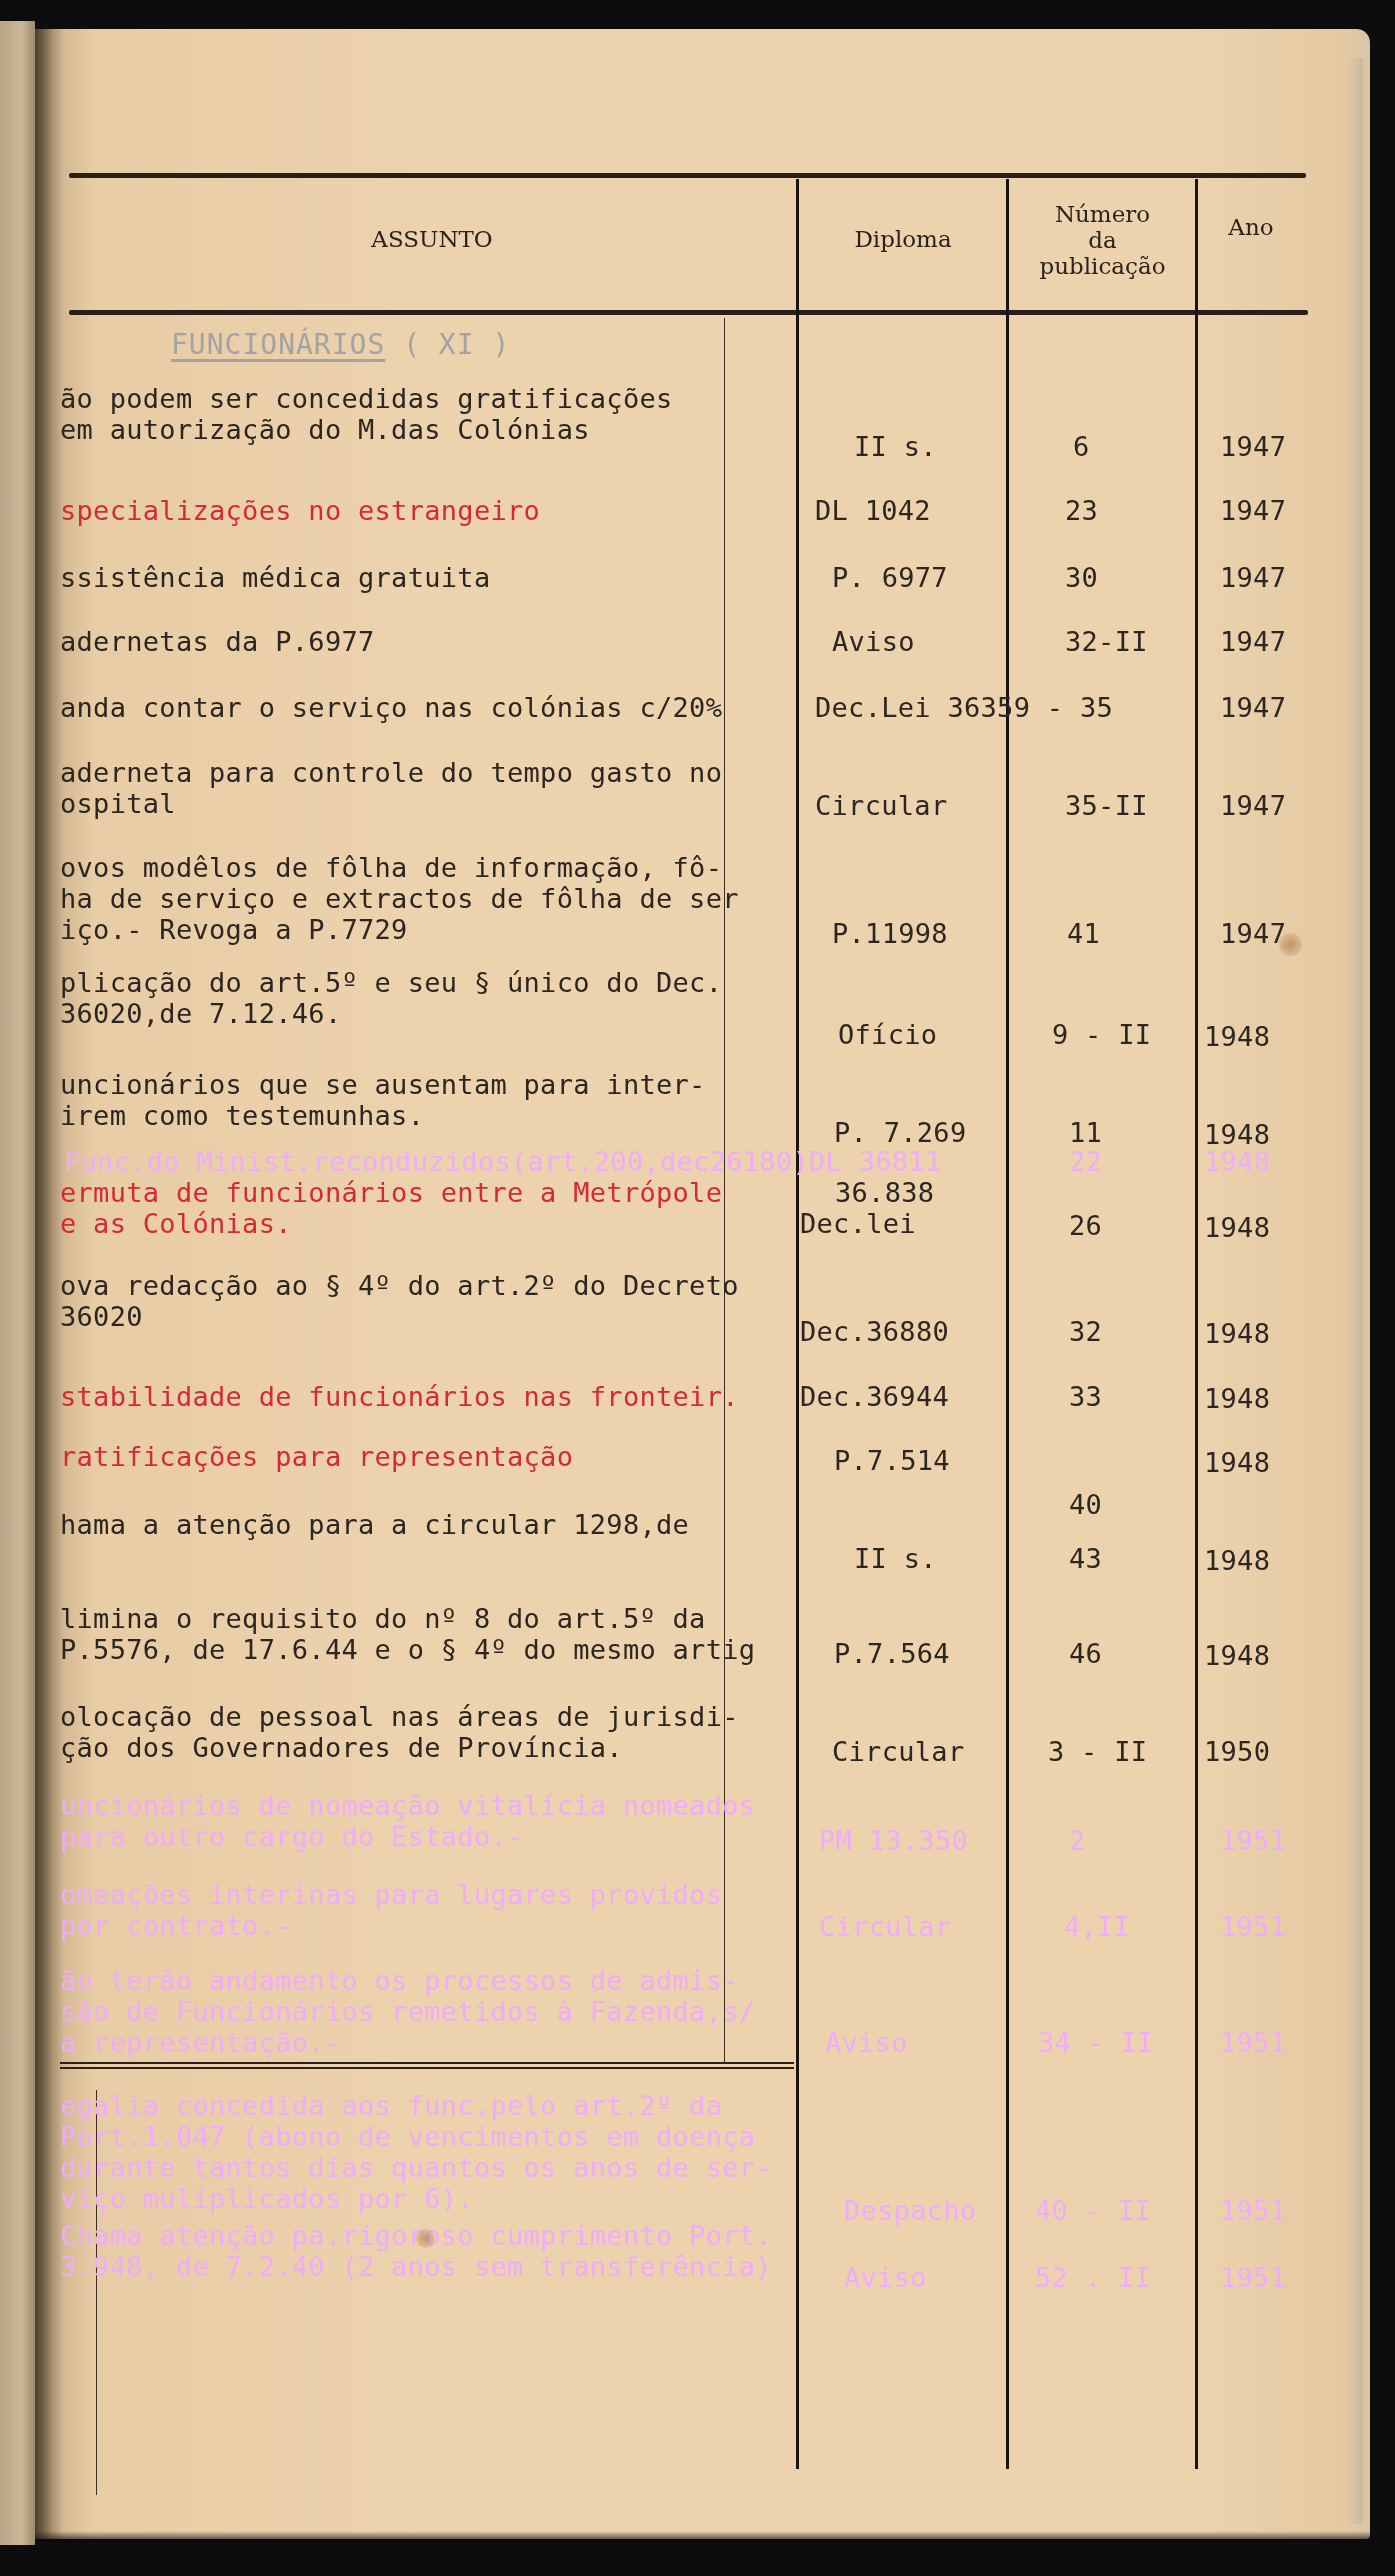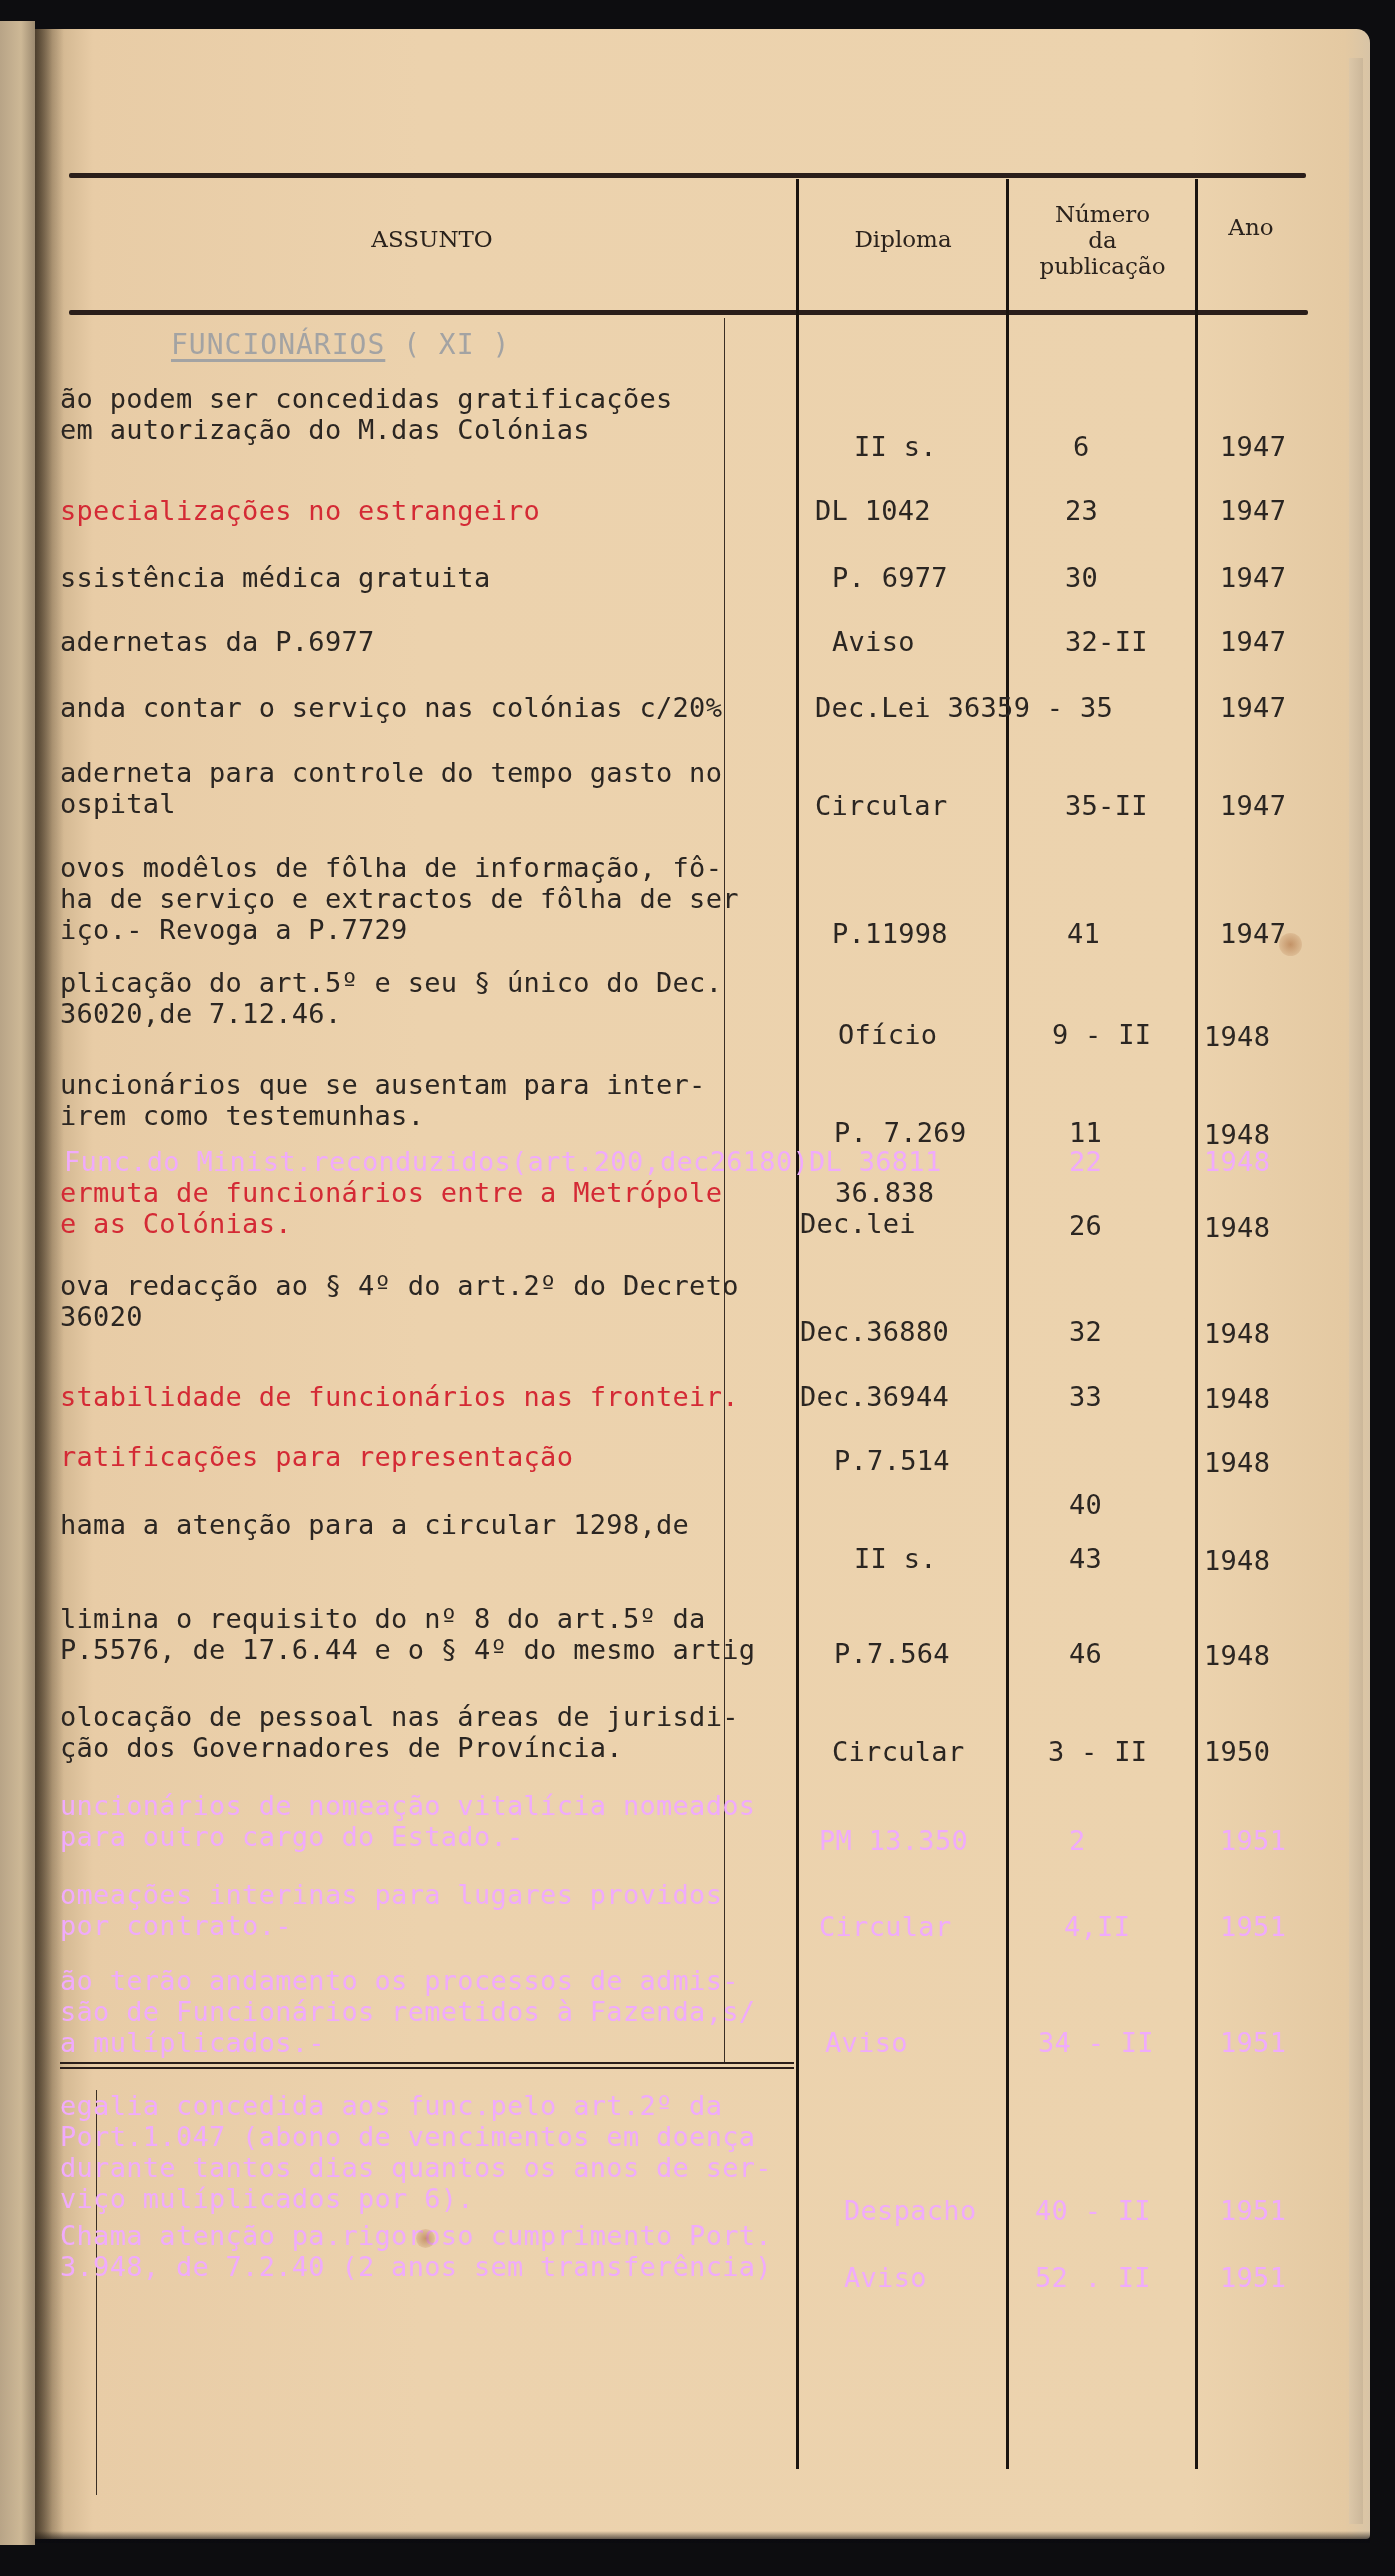--- a/index.html
+++ b/index.html
@@ -174,21 +174,21 @@
 <div class="cell blue subject" style="top:1790px;"><div>uncionários de nomeação vitalícia nomeados</div><div>para outro cargo do Estado.-</div></div>
 <div class="cell blue" style="left:819px; top:1825px;">PM 13.350</div>
 <div class="cell blue" style="left:1069px; top:1825px;">2</div>
 <div class="cell blue" style="left:1220px; top:1825px;">1951</div>
 
 <div class="cell blue subject" style="top:1879px;"><div>omeações interinas para lugares providos</div><div>por contrato.-</div></div>
 <div class="cell blue" style="left:819px; top:1911px;">Circular</div>
 <div class="cell blue" style="left:1064px; top:1911px;">4,II</div>
 <div class="cell blue" style="left:1220px; top:1911px;">1951</div>
 
-<div class="cell blue subject" style="top:1965px;"><div>ão terão andamento os processos de admis-</div><div>são de Funcionários remetidos à Fazenda,s/</div><div>a mulíplicados.-</div></div>
+<div class="cell blue subject" style="top:1965px;"><div>ão terão andamento os processos de admis-</div><div>são de Funcionários remetidos à Fazenda,s/</div><div>a representação.-</div></div>
 <div class="cell blue" style="left:825px; top:2027px;">Aviso</div>
 <div class="cell blue" style="left:1038px; top:2027px;">34 - II</div>
 <div class="cell blue" style="left:1220px; top:2027px;">1951</div>
 
 <div class="cell blue subject" style="top:2090px;"><div>egalia concedida aos func.pelo art.2º da</div><div>Port.1.047 (abono de vencimentos em doença</div><div>durante tantos dias quantos os anos de ser-</div><div>viço mulíplicados por 6).</div></div>
 <div class="cell blue" style="left:844px; top:2195px;">Despacho</div>
 <div class="cell blue" style="left:1035px; top:2195px;">40 - II</div>
 <div class="cell blue" style="left:1220px; top:2195px;">1951</div>
 
 <div class="cell blue subject" style="top:2220px;"><div>Chama atenção pa.rigoroso cumprimento Port.</div><div>3.948, de 7.2.40 (2 anos sem transferência)</div></div>

